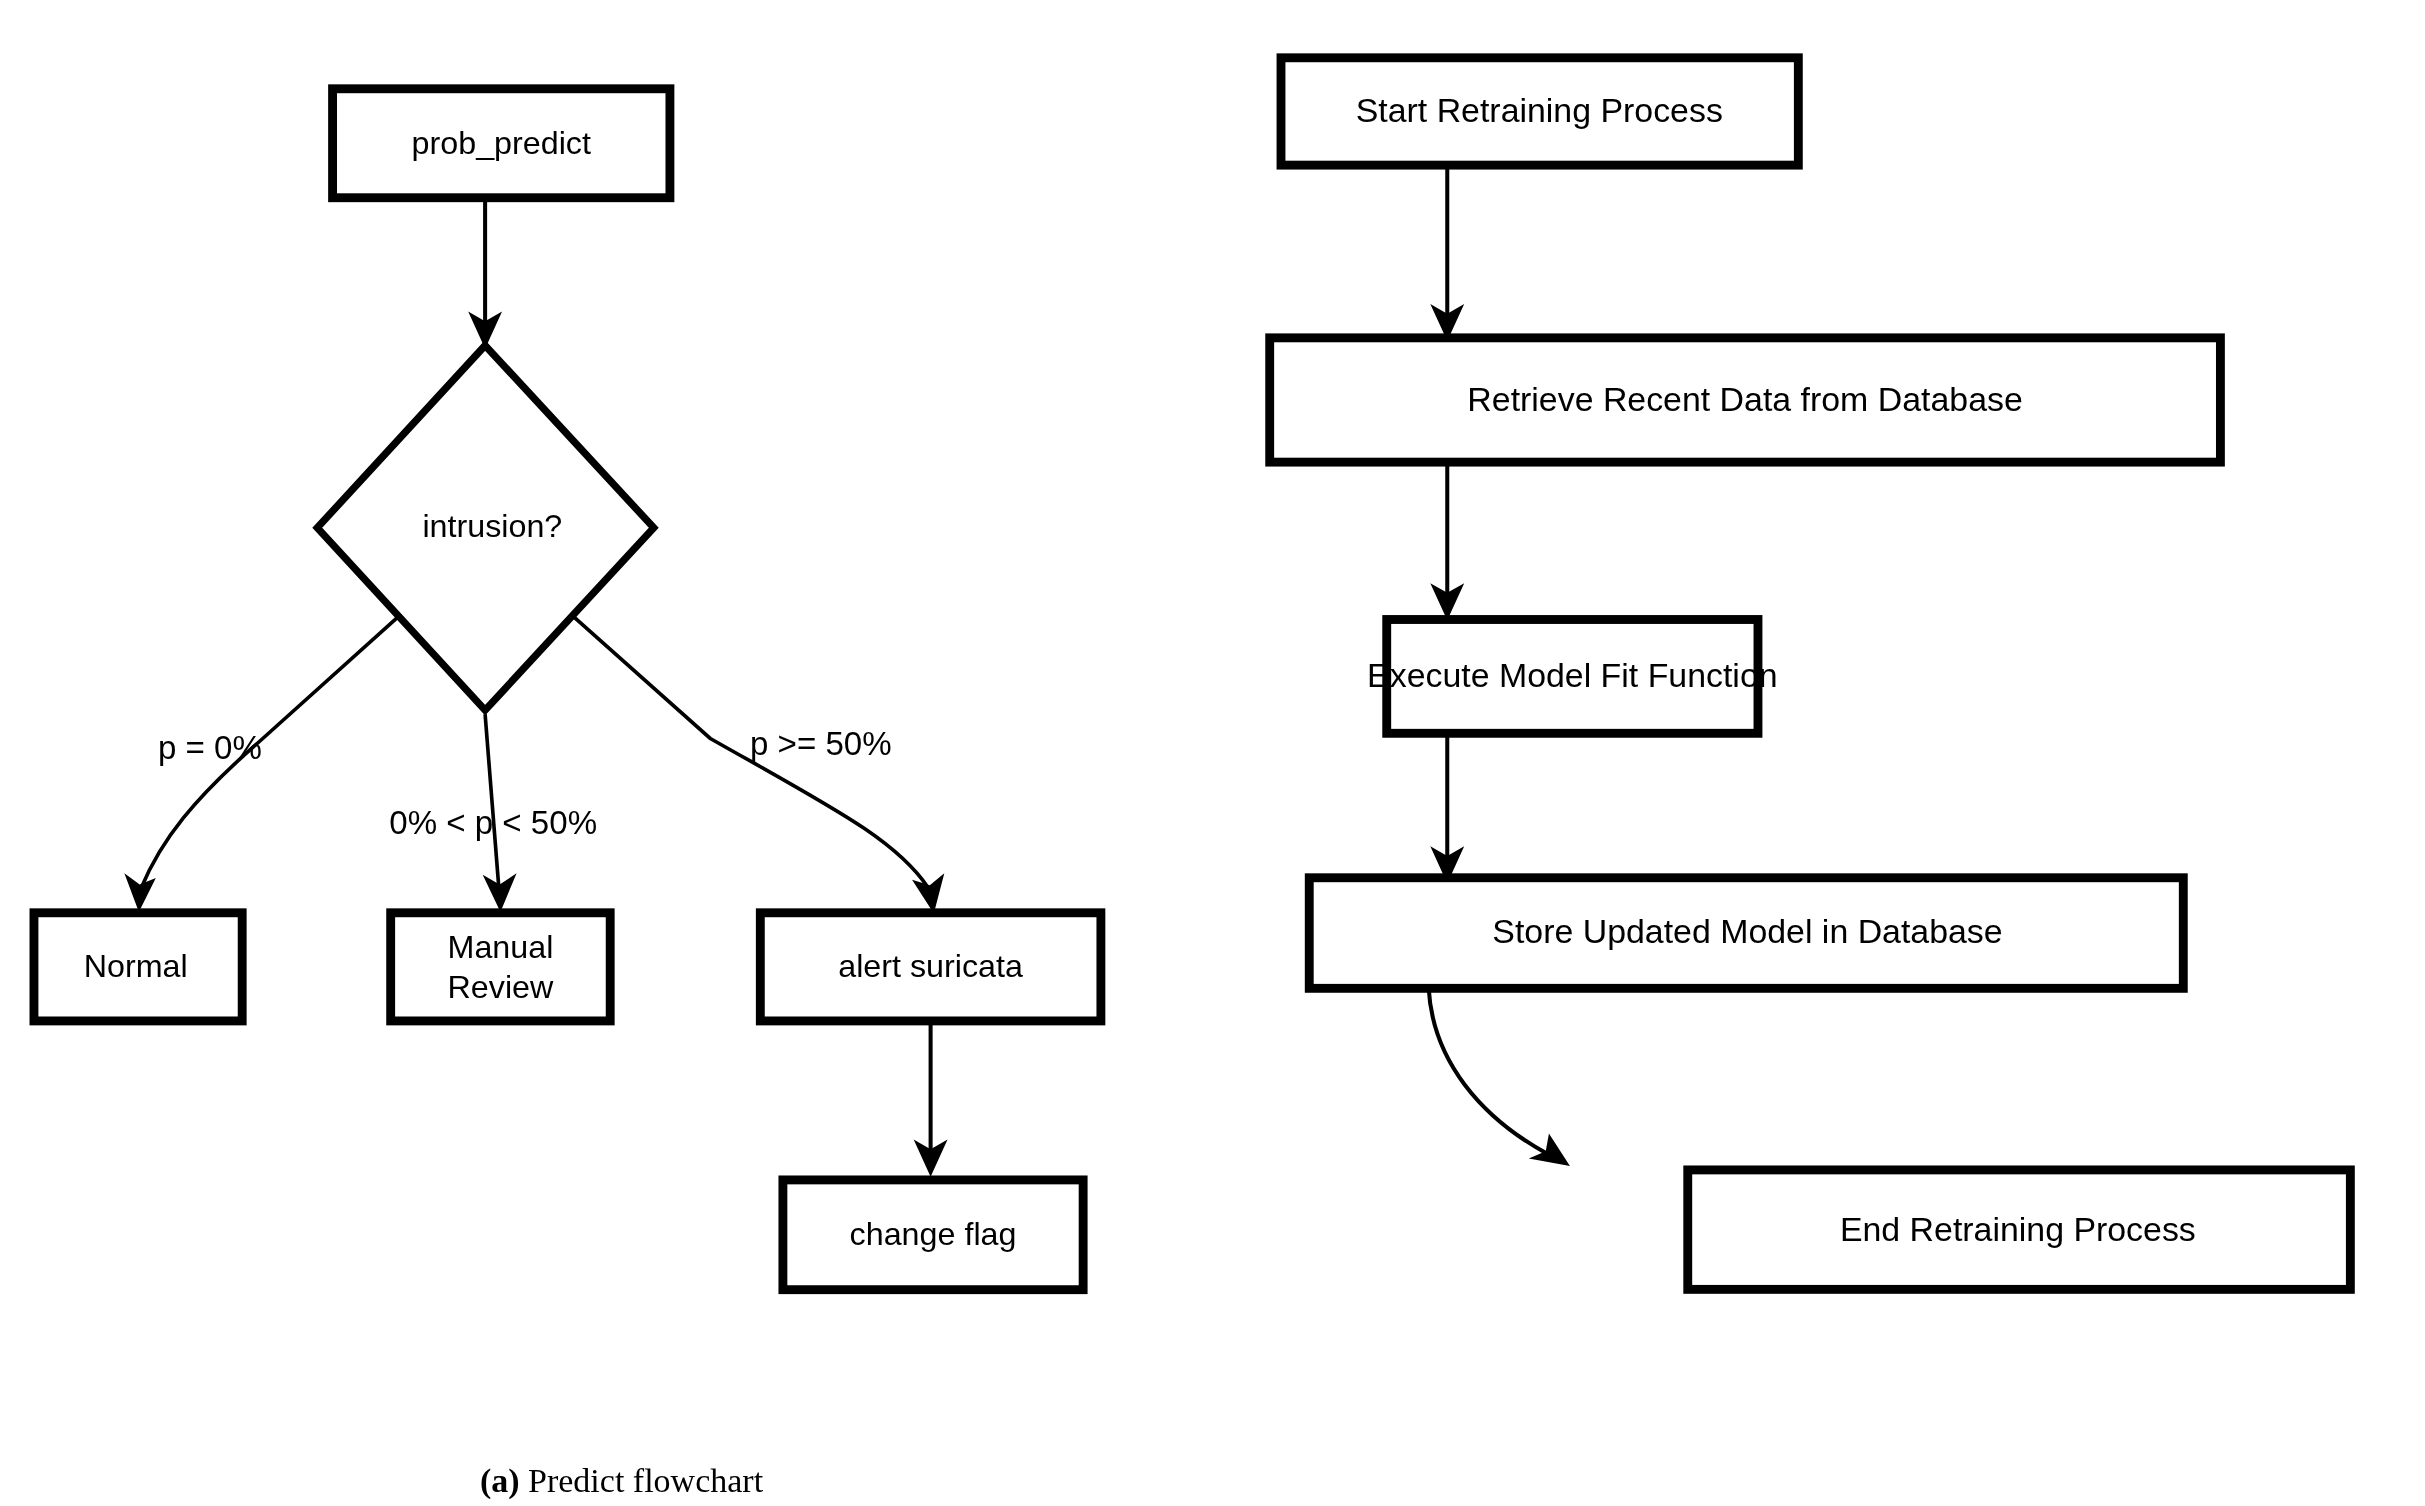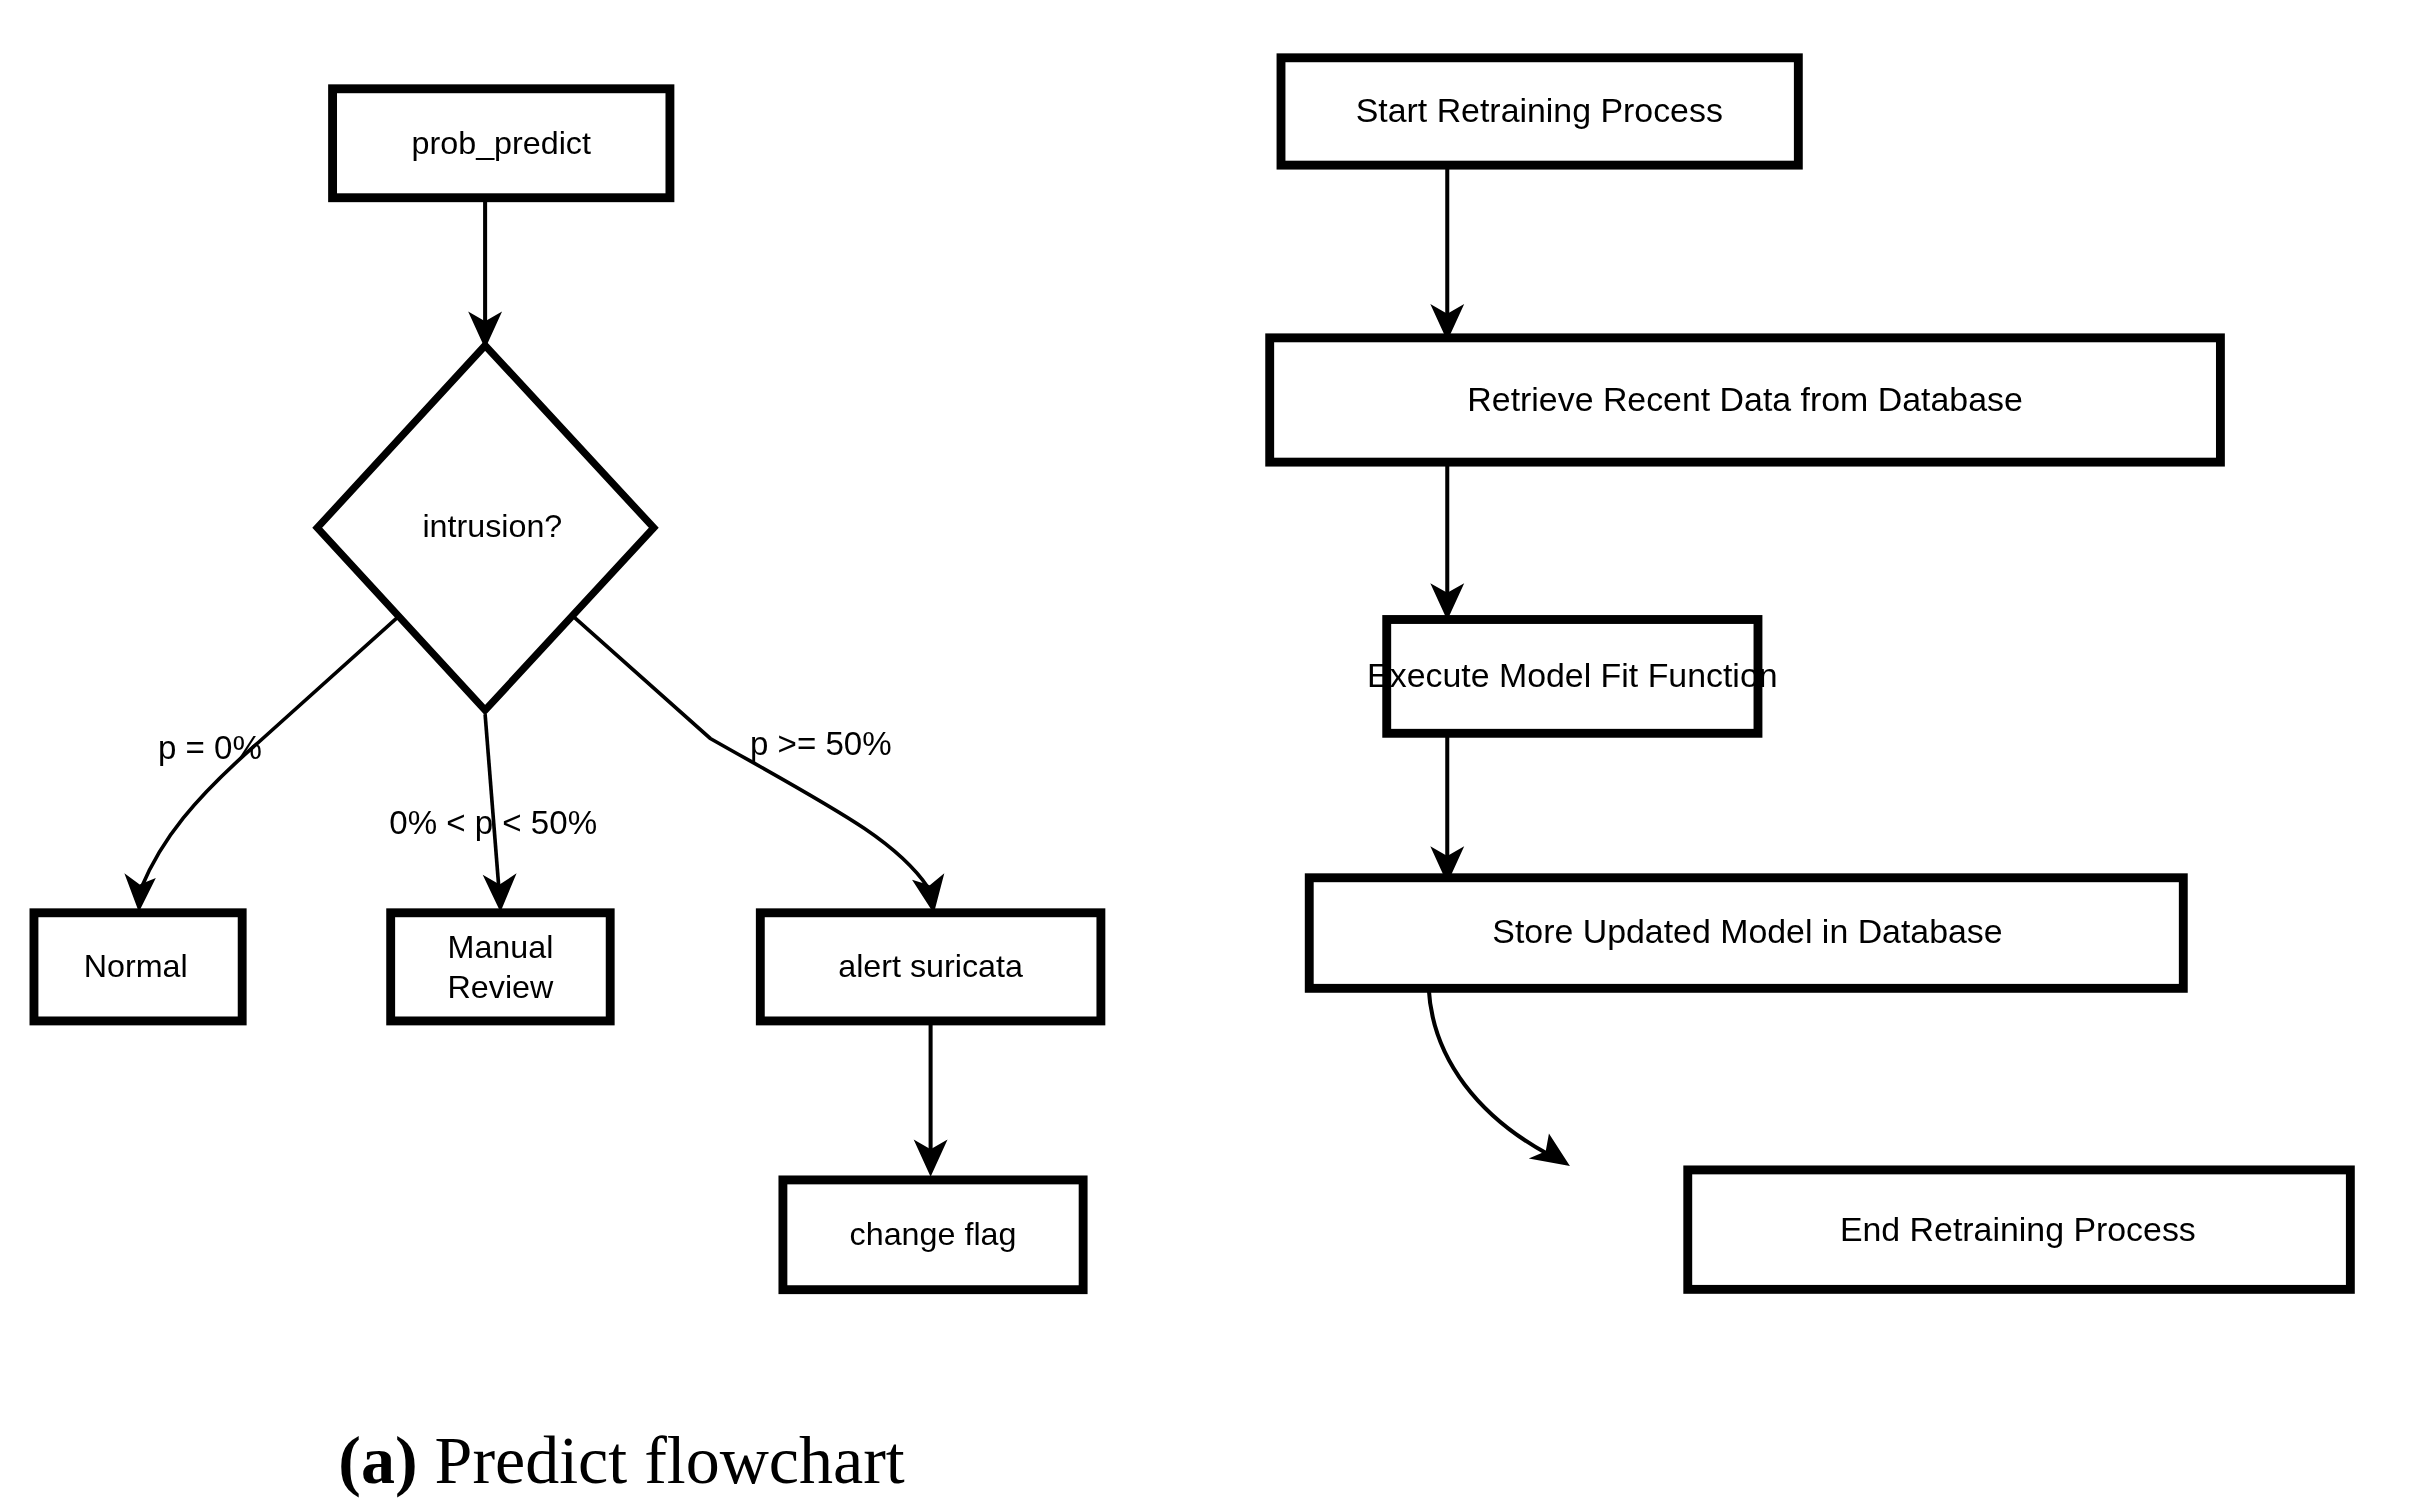--- a/index.html
+++ b/index.html
@@ -74,21 +74,21 @@
     font-size: 41px;
     text-anchor: middle;
     dominant-baseline: middle;
   }
   .caption {
     position: absolute;
     bottom: 6.5px;
     width: 100%;
     text-align: center;
     font-family: "Liberation Serif", serif;
-    font-size: 68px;
+    font-size: 34px;
     color: #000000;
     white-space: nowrap;
   }
   .caption .tag { font-weight: bold; }
 </style>
 </head>
 <body>
 
 <div id="figure-root">
 

